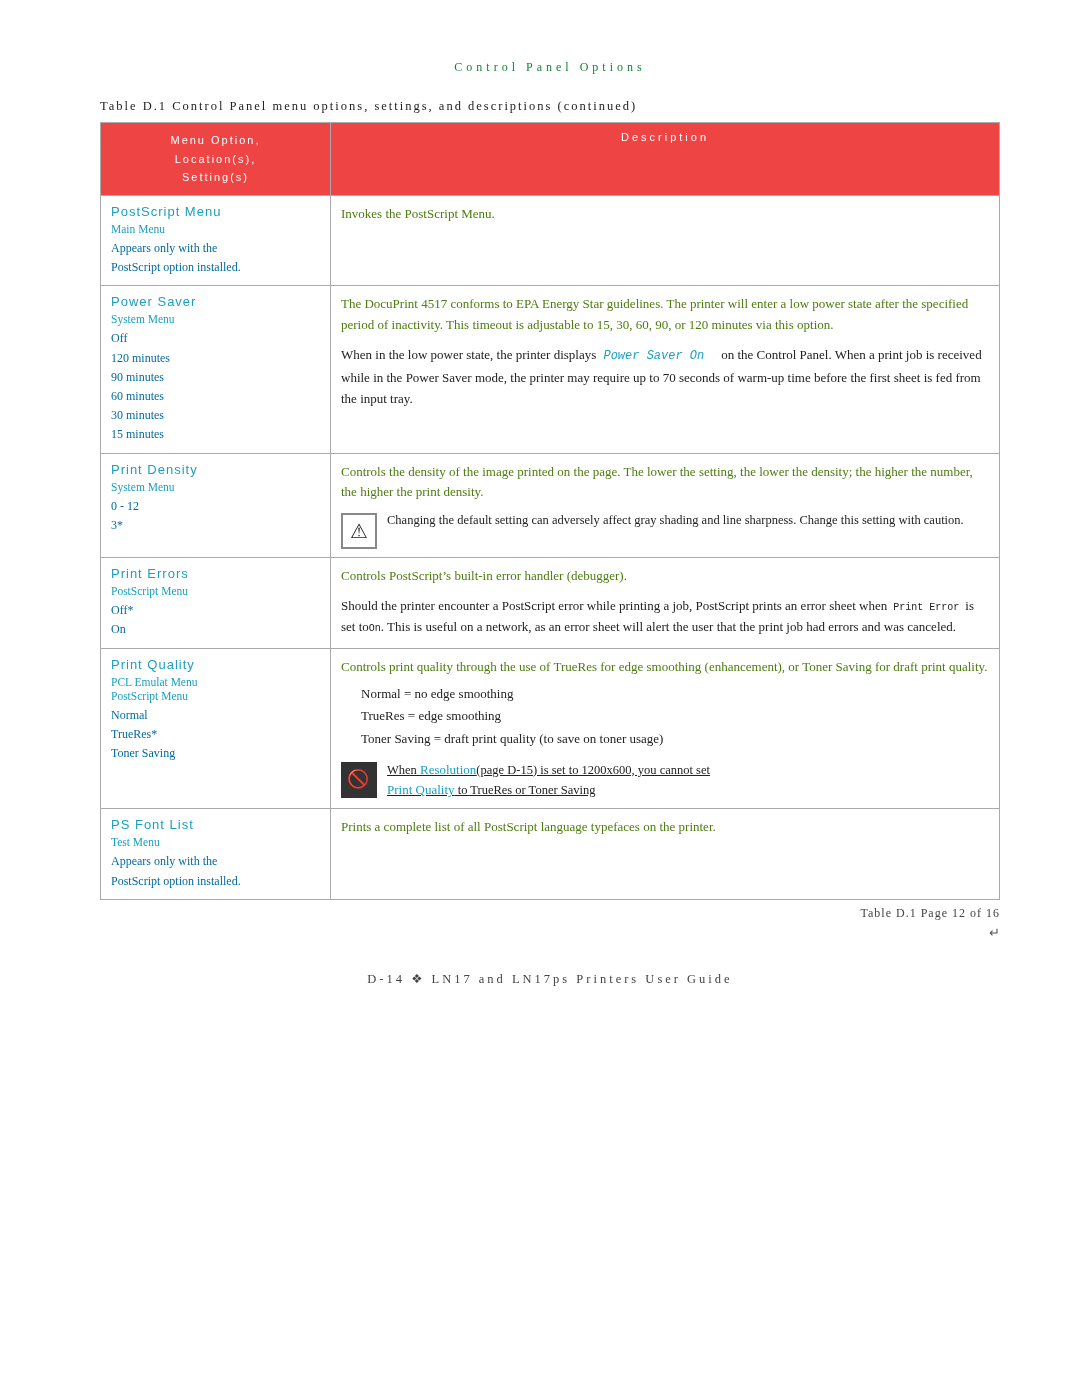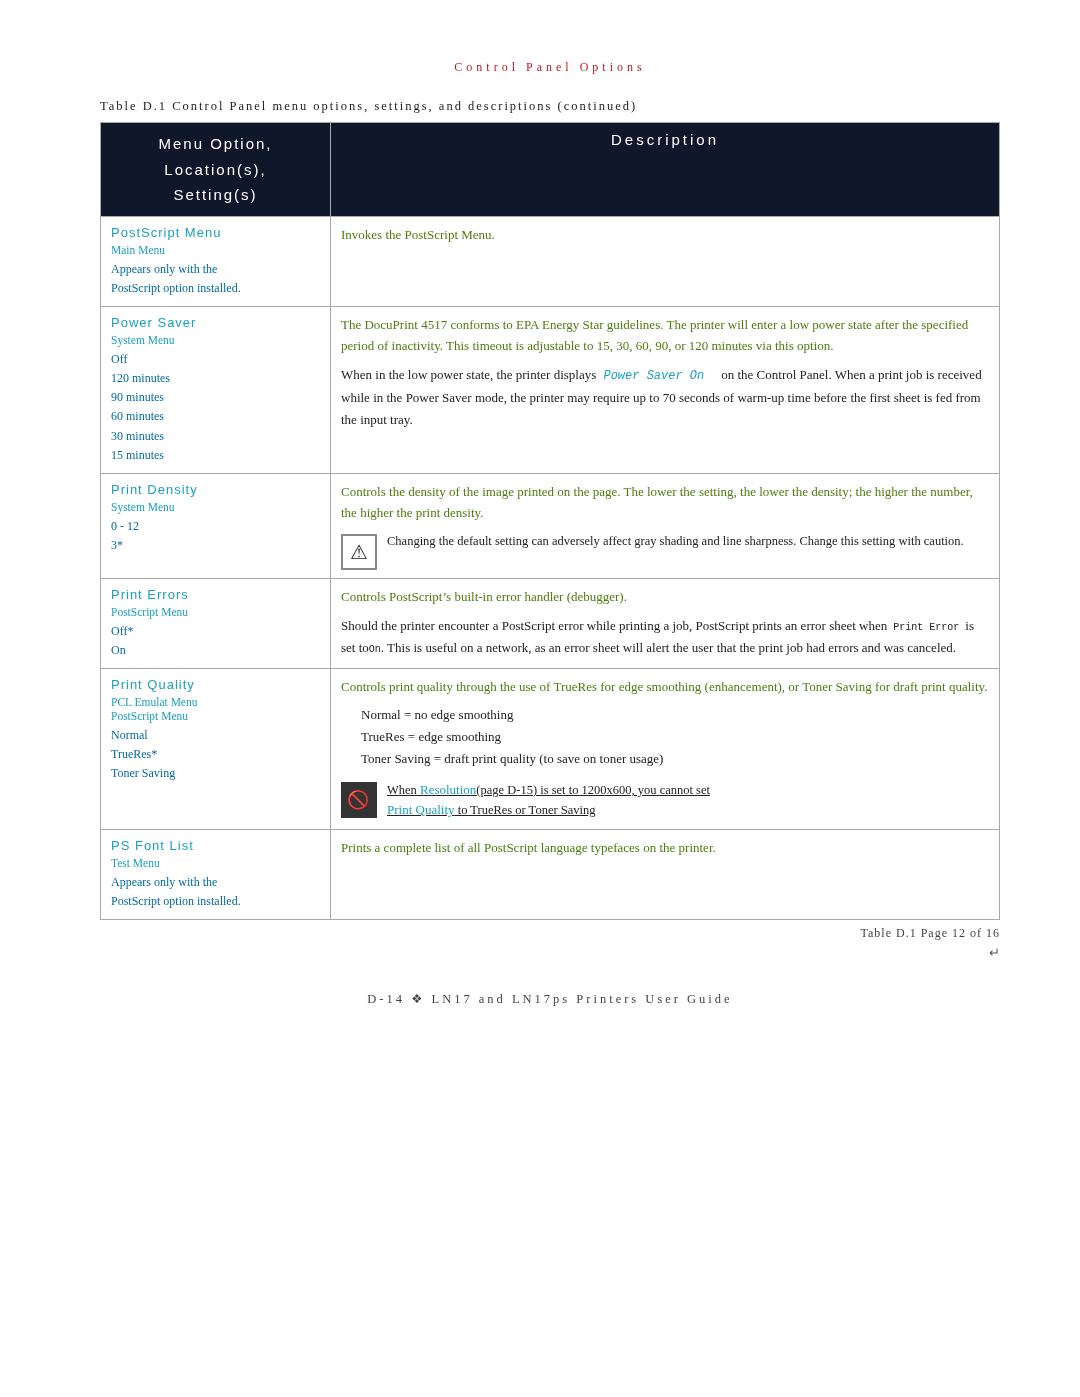--- a/index.html
+++ b/index.html
@@ -9,44 +9,44 @@
       font-size: 13px;
       color: #222;
       width: 1080px;
       min-height: 1397px;
       padding: 60px 80px 60px 100px;
     }
     .page-header {
       text-align: center;
       letter-spacing: 4px;
       font-size: 12px;
-      color: #b91c1c;
+      color: #15803d;
       margin-bottom: 24px;
     }
     .table-title {
       font-size: 12.5px;
       letter-spacing: 2px;
       margin-bottom: 8px;
       color: #222;
     }
     table.main-table {
       width: 100%;
       border-collapse: collapse;
       border: 1.5px solid #aaa;
     }
     table.main-table th, table.main-table td {
       border: 1.5px solid #aaa;
       vertical-align: top;
       padding: 8px 10px;
     }
     .header-row th {
-      background: #0f172a;
+      background: #ef4444;
       color: #ffffff;
       font-family: Arial, sans-serif;
-      font-size: 15px;
+      font-size: 11px;
       font-weight: normal;
       letter-spacing: 2px;
       padding: 10px 12px;
     }
     .col-menu { width: 230px; }
     .col-desc { width: auto; }
     .menu-option-name {
       color: #1a9fc0;
       font-family: Arial, sans-serif;
       font-size: 13px;

